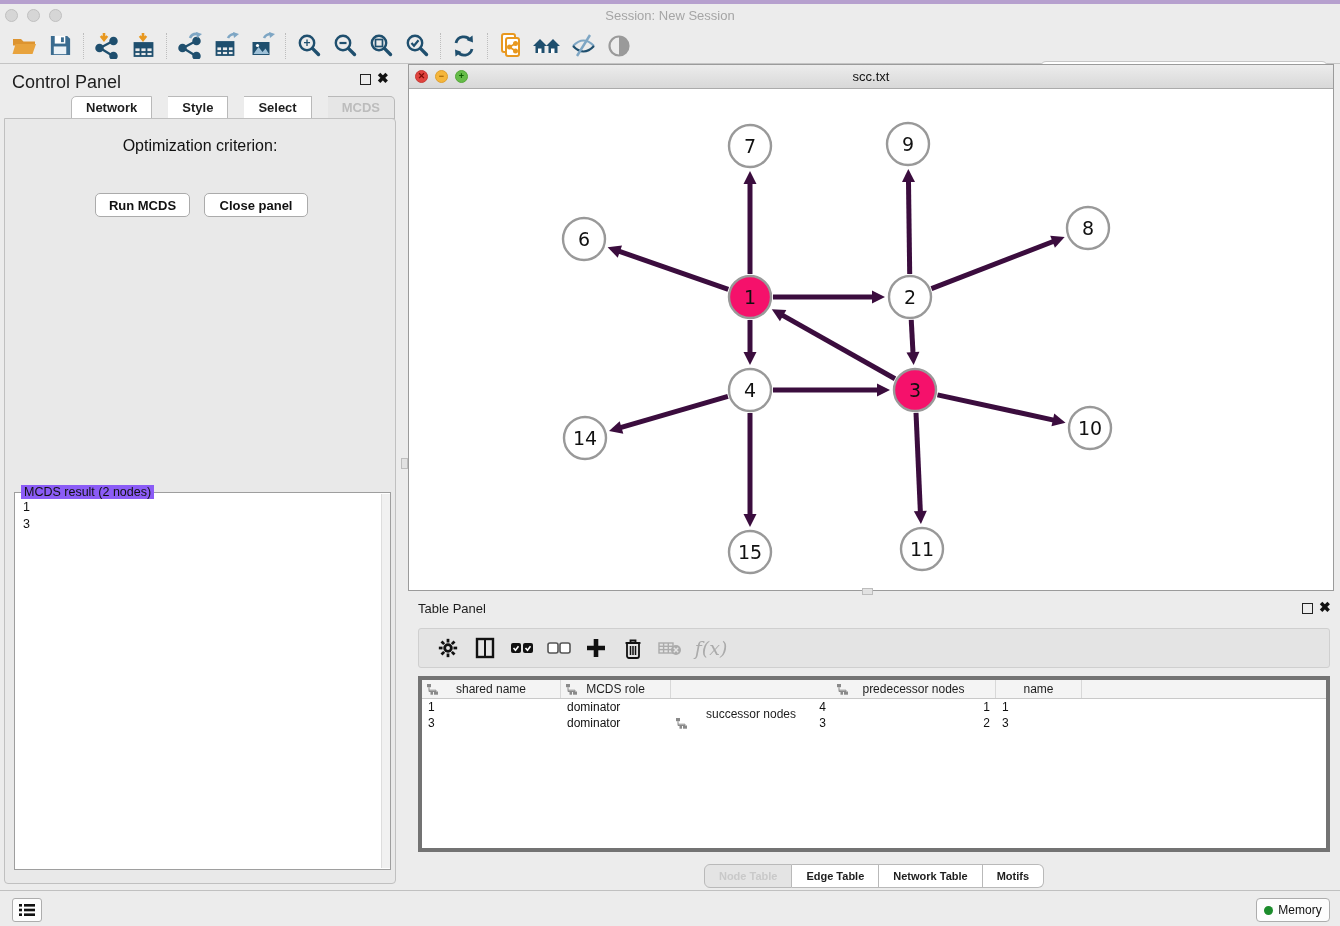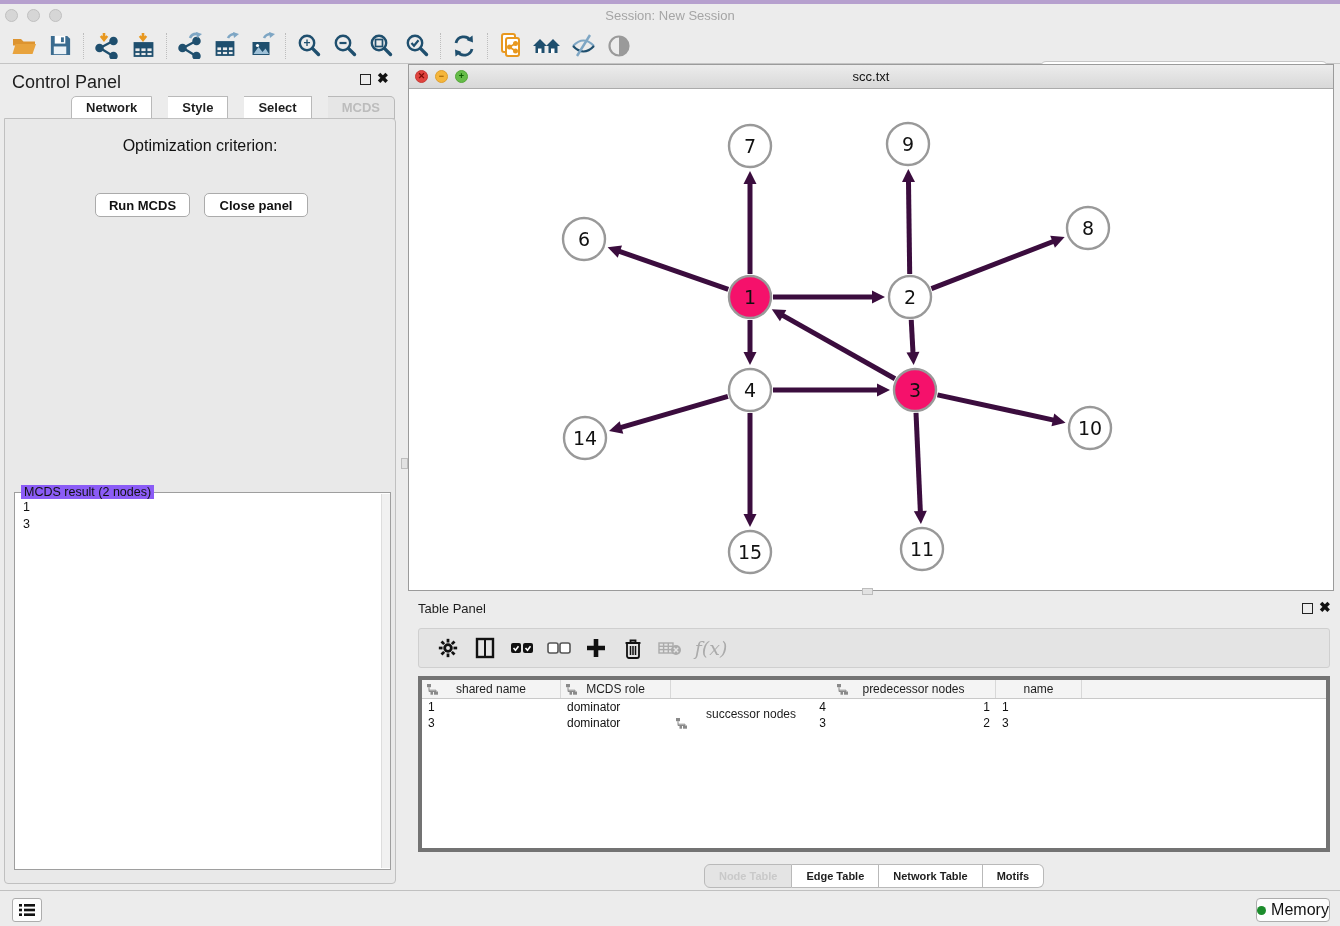--- a/index.html
+++ b/index.html
@@ -64,21 +64,21 @@
   .ra { text-align:right; }
   #tp-tabs { left:0; top:268px; width:932px; display:flex; justify-content:center; }
   .tp-tab { height:24px; padding:0 14px; background:#fff; border:1px solid #B9B9B9; border-left:none; font-size:11px; font-weight:bold; color:#1d1d1d; display:flex; align-items:center; }
   .tp-tab.first { border-left:1px solid #B9B9B9; border-radius:6px 0 0 6px; }
   .tp-tab.last { border-radius:0 6px 6px 0; }
   .tp-tab.active { background:#E4E4E4; color:#C9C9C9; }
 
   
   #statusbar { left:0; top:890px; width:1340px; height:36px; background:#ECECEC; border-top:1px solid #C0C0C0; }
   #console-btn { left:12px; top:7px; width:30px; height:24px; background:#FDFDFD; border:1px solid #ADADAD; border-radius:3px; display:flex; align-items:center; justify-content:center; }
-  #memory-btn { right:10px; top:7px; width:74px; height:24px; background:#FDFDFD; border:1px solid #ADADAD; border-radius:4px; display:flex; align-items:center; justify-content:center; gap:5px; font-size:16px; color:#111; }
+  #memory-btn { right:10px; top:7px; width:74px; height:24px; background:#FDFDFD; border:1px solid #ADADAD; border-radius:4px; display:flex; align-items:center; justify-content:center; gap:5px; font-size:12px; color:#111; }
   #memory-dot { width:9px; height:9px; border-radius:50%; background:#1C8C2C; }
 </style>
 </head>
 <body>
 
 <div id="desktop-strip" class="abs"></div>
 <div id="titlebar" class="abs">
   <span class="traffic abs" style="left:5px;top:5px;"></span>
   <span class="traffic abs" style="left:27px;top:5px;"></span>
   <span class="traffic abs" style="left:49px;top:5px;"></span>

